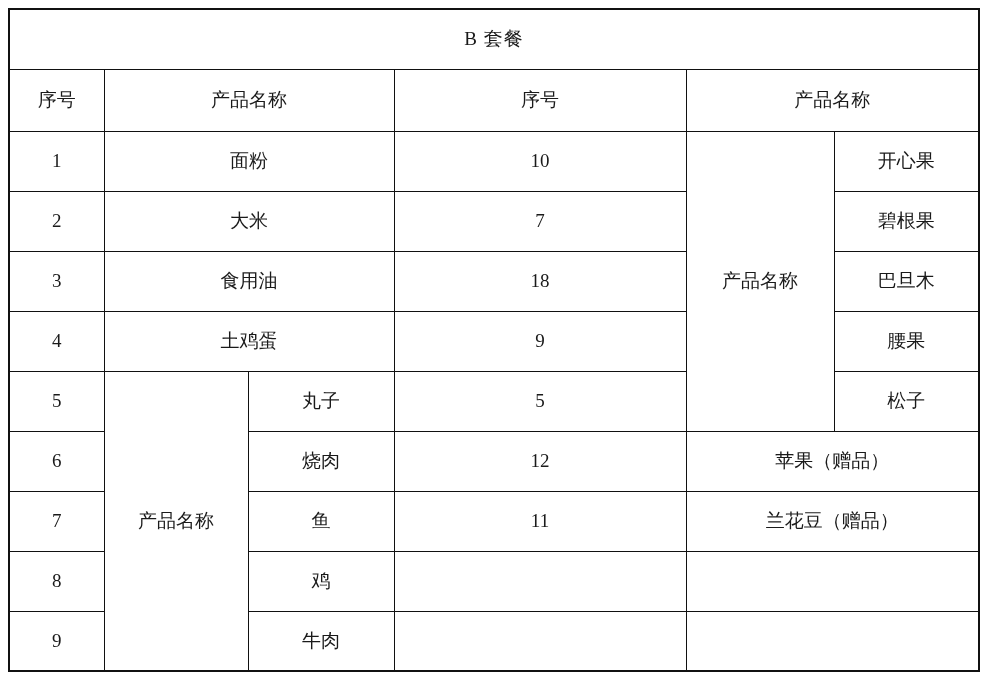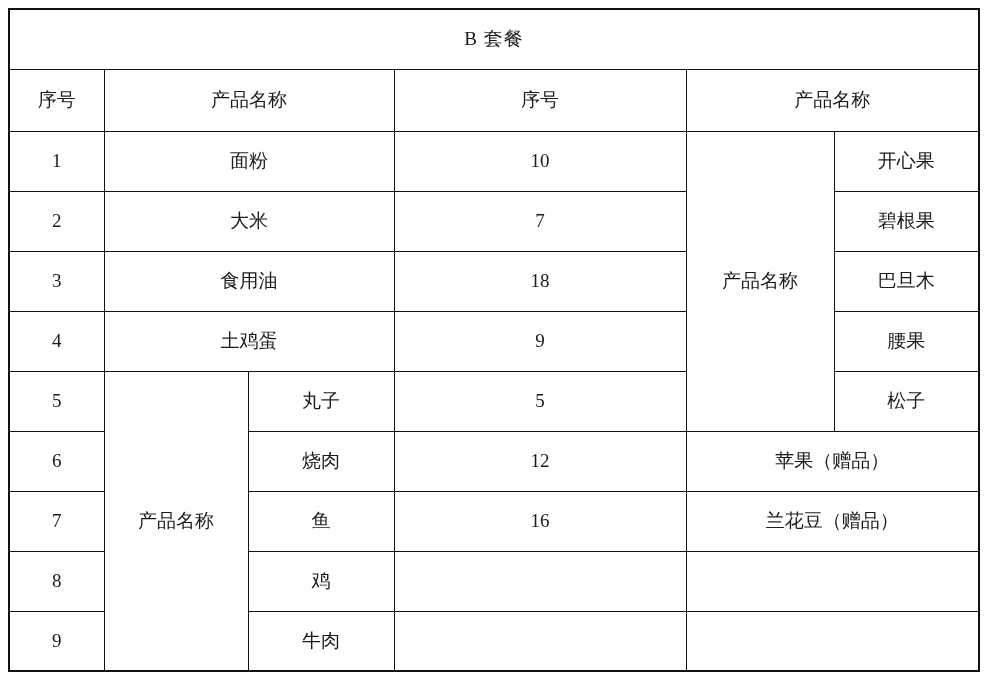--- a/index.html
+++ b/index.html
@@ -100,21 +100,21 @@
   <tr class="r-data">
     <td>6</td>
     <td>烧肉</td>
     <td>12</td>
     <td colspan="2">苹果（赠品）</td>
   </tr>
 
   <tr class="r-data">
     <td>7</td>
     <td>鱼</td>
-    <td>16</td>
+    <td>11</td>
     <td colspan="2">兰花豆（赠品）</td>
   </tr>
 
   <tr class="r-data">
     <td>8</td>
     <td>鸡</td>
     <td></td>
     <td colspan="2"></td>
   </tr>
 

